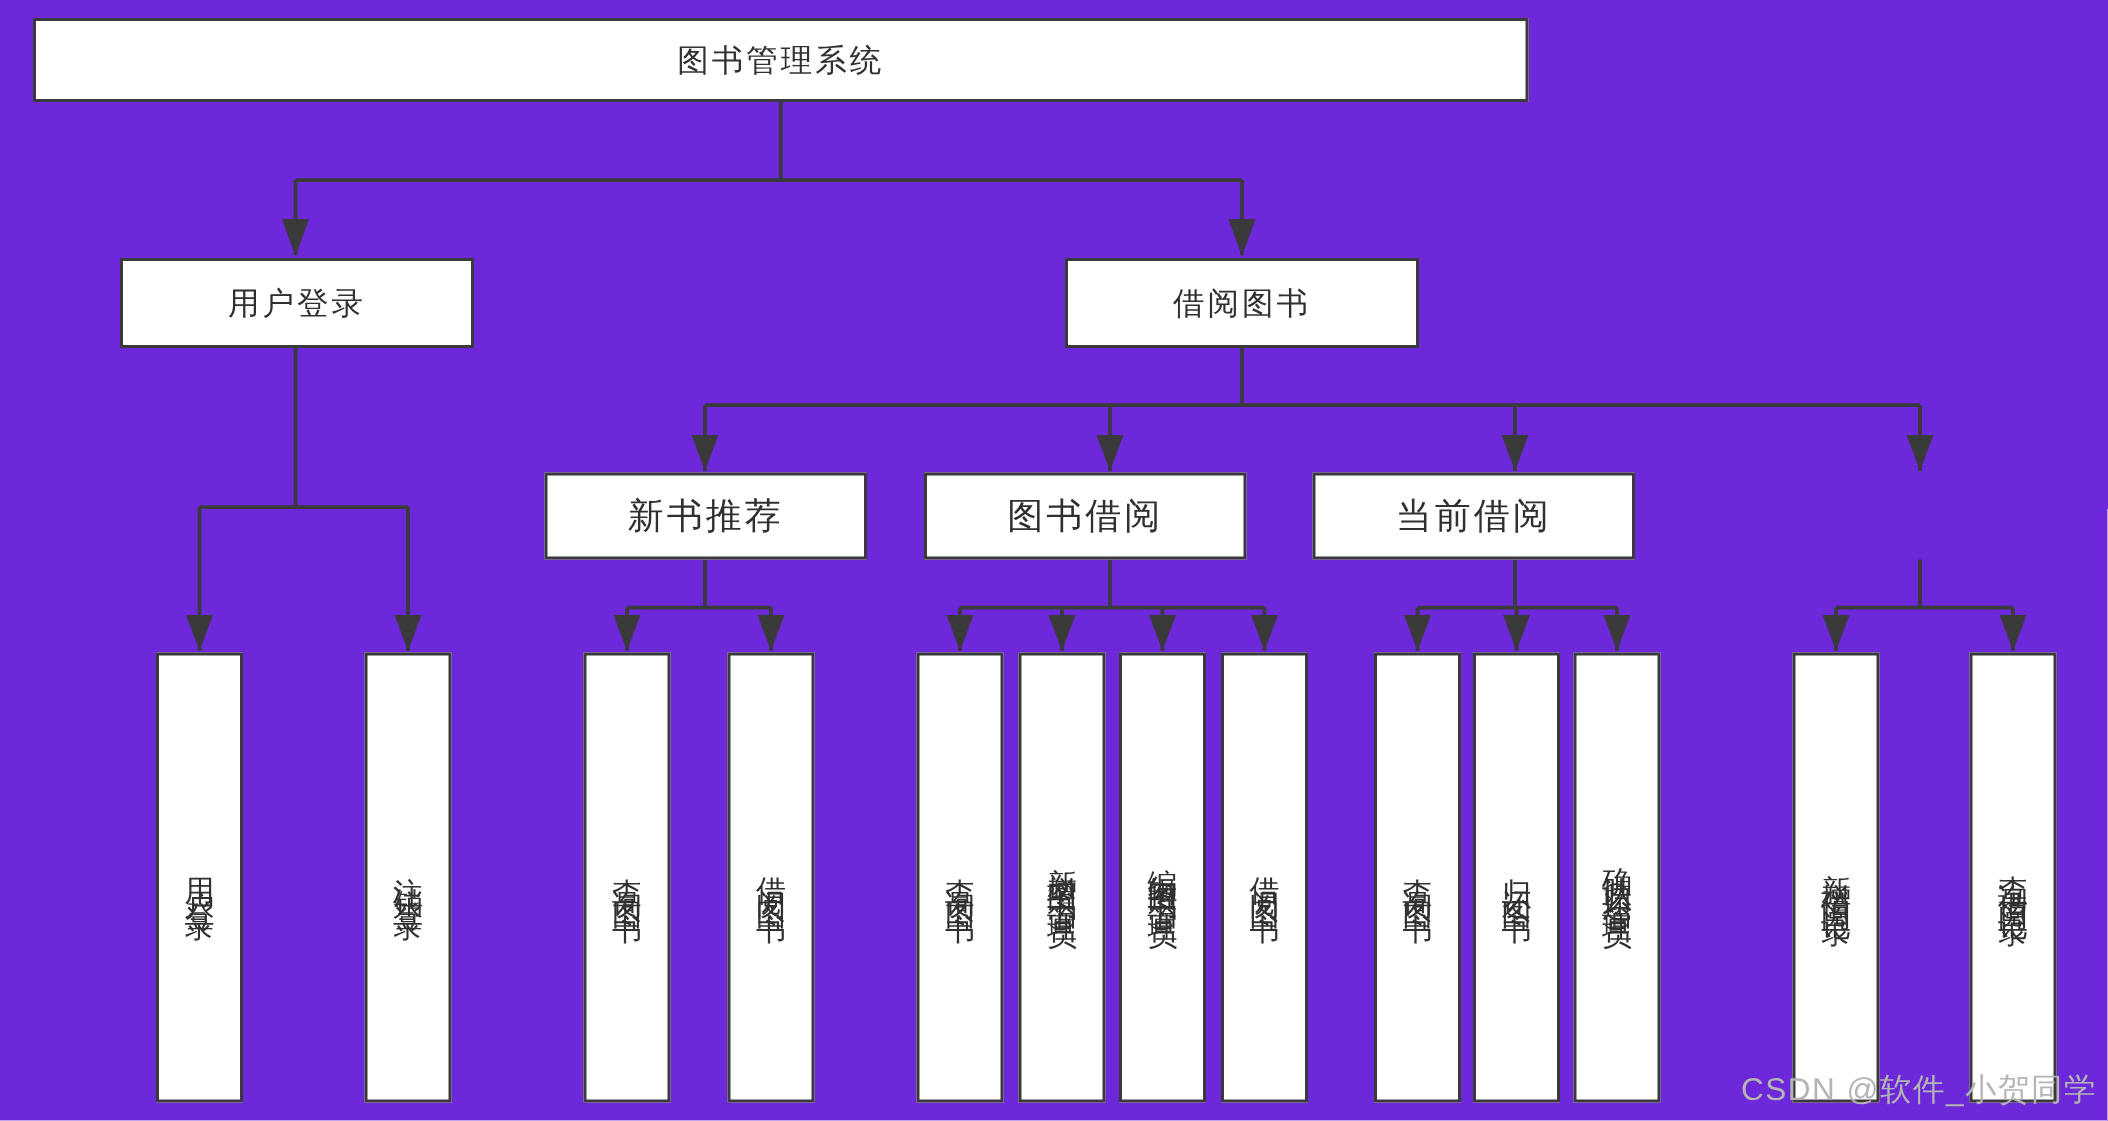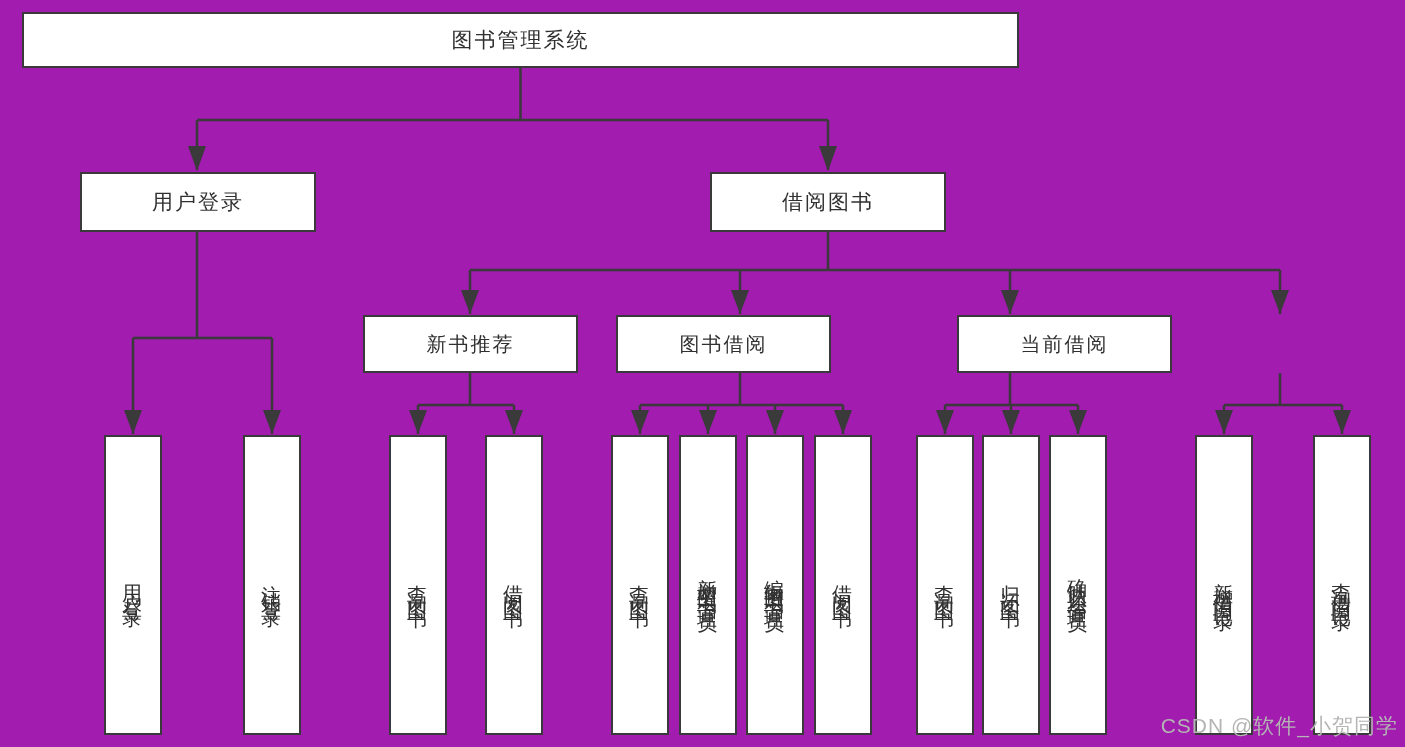--- a/index.html
+++ b/index.html
@@ -1,20 +1,20 @@
 <!DOCTYPE html>
 <html><head>
 <meta charset="utf-8">
 <style>
   html, body { margin: 0; padding: 0; background: #ffffff; }
   .canvas {
     position: relative;
     width: 1405px;
     height: 747px;
-    background: #a21caf;
+    background: #6d28d9;
     font-family: "Liberation Sans", "DejaVu Sans", sans-serif;
     overflow: hidden;
   }
   svg.connectors {
     position: absolute;
     left: 0; top: 0;
     width: 1405px; height: 747px;
     z-index: 1;
   }
   .box {
@@ -23,21 +23,21 @@
     border: 2.5px solid #3a3a3a;
     box-sizing: border-box;
     display: flex;
     align-items: center;
     justify-content: center;
     color: #303030;
     z-index: 2;
   }
   .box.root   { left: 22px;  top: 12px;  width: 997px; height: 56px; font-size: 21px; letter-spacing: 2px; }
   .box.lvl2   { top: 172px; width: 236px; height: 60px; font-size: 21px; letter-spacing: 2px; }
-  .box.lvl3   { top: 315px; width: 215px; height: 58px; font-size: 20px; letter-spacing: 2px; }
+  .box.lvl3   { top: 315px; width: 215px; height: 58px; font-size: 24px; letter-spacing: 2px; }
   .box.leaf   { top: 435px; width: 58px;  height: 300px; }
   .vtext {
     writing-mode: vertical-rl;
     text-orientation: mixed;
     font-size: 20px;
     letter-spacing: 8px;
     color: #303030;
     white-space: nowrap;
   }
   .watermark {
@@ -97,21 +97,21 @@
   <div class="box lvl2" style="left:710px">
     <span>借阅图书</span>
   </div>
 
   <div class="box lvl3" style="left:363px">
     <span>新书推荐</span>
   </div>
   <div class="box lvl3" style="left:616px">
     <span>图书借阅</span>
   </div>
-  <div class="box lvl3" style="left:957px">
+  <div class="box lvl3" style="left:875px">
     <span>当前借阅</span>
   </div>
 
   <div class="box leaf" style="left:104px">
     <span class="vtext">用户登录</span>
   </div>
   <div class="box leaf" style="left:243px">
     <span class="vtext">注销登录</span>
   </div>
 

